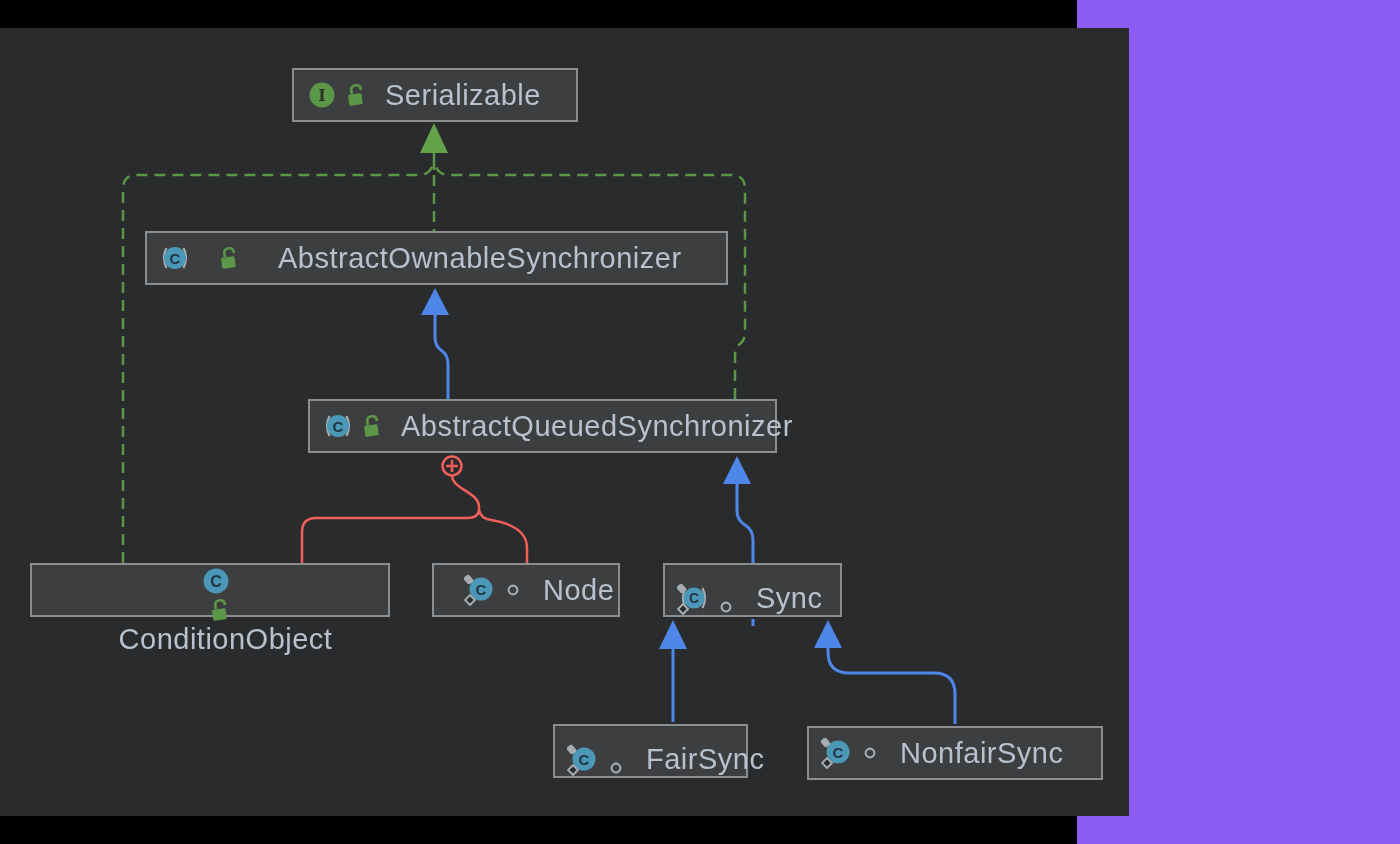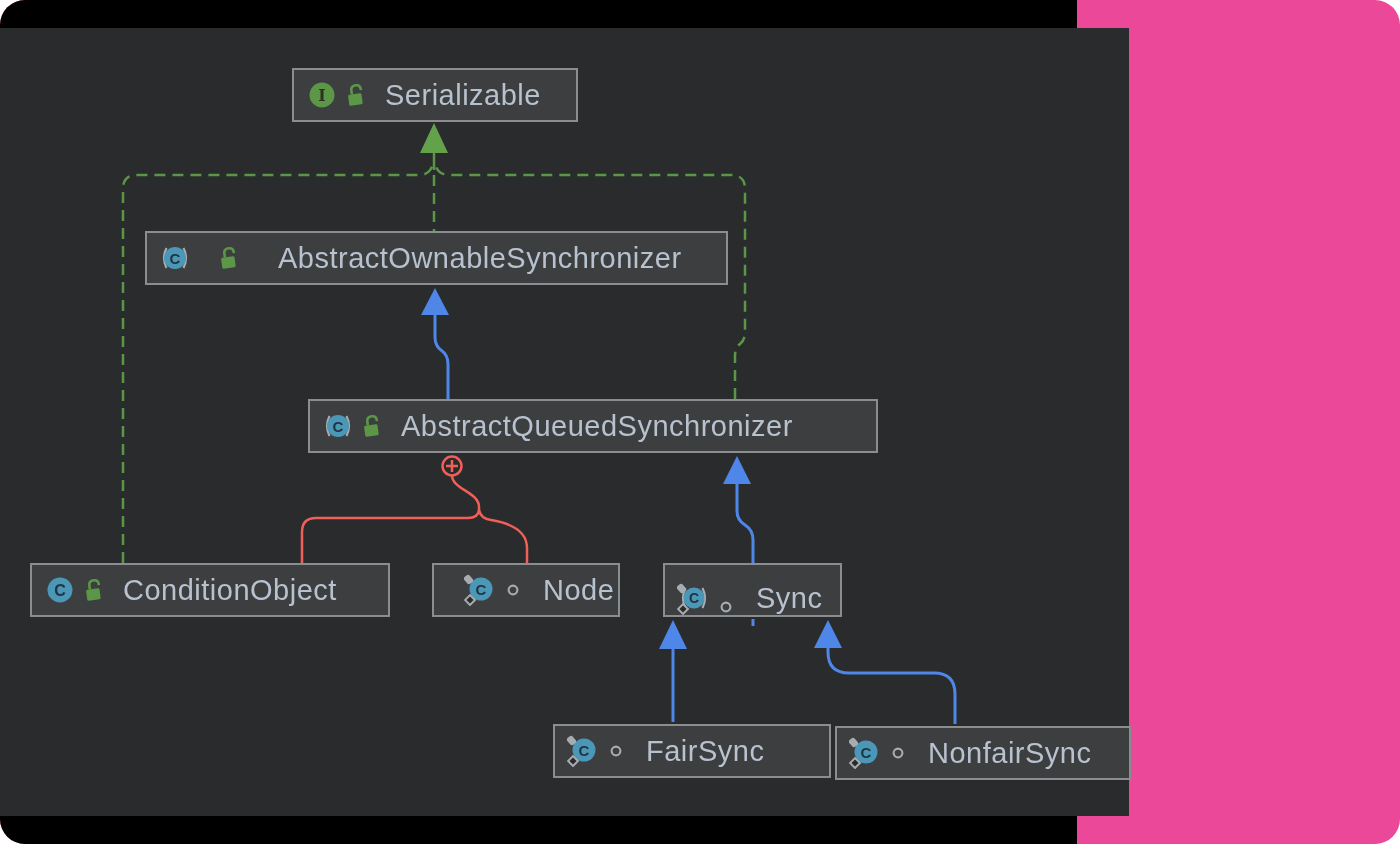--- a/index.html
+++ b/index.html
@@ -1,16 +1,16 @@
 <!DOCTYPE html>
 <html><head>
 <meta charset="utf-8">
 <style>
   html,body{margin:0;padding:0;background:#ffffff;font-family:"Liberation Sans",sans-serif;}
-  .stage{position:relative;width:1400px;height:844px;background:#ec4899;overflow:hidden;border-radius:25px;}
+  .stage{position:relative;width:1400px;height:844px;background:#8b5cf6;overflow:hidden;}
   .editor-back{position:absolute;left:0;top:0;width:1077px;height:844px;background:#000000;}
   .diagram-panel{position:absolute;left:0;top:28px;width:1129px;height:788px;background:#2a2b2d;}
   .edges{position:absolute;left:0;top:0;width:1400px;height:844px;z-index:1;}
   .node{position:absolute;z-index:2;height:54px;background:#3c3e40;border:2px solid #8b8e90;
         box-sizing:border-box;display:flex;align-items:center;padding-left:12px;}
   .node .nlabel{color:#b8c2cf;font-size:29px;letter-spacing:.5px;white-space:nowrap;margin-left:19px;
         font-family:"Liberation Sans",sans-serif;}
   .ci{width:32px;height:32px;flex:0 0 auto;}
   .vi{width:22px;height:26px;flex:0 0 auto;margin-left:6px;}
   .vi-ring{width:16px;height:16px;flex:0 0 auto;margin-left:9px;margin-right:3px;}
@@ -125,31 +125,31 @@
   <div class="node" style="left:145px;top:231px;width:583px;gap:20px;">
     <svg class="ci">
         <use href="#sym-abstract-class"></use>
       </svg>
     <svg class="vi">
         <use href="#sym-lock"></use>
       </svg>
     <span class="nlabel">AbstractOwnableSynchronizer</span>
   </div>
 
-  <div class="node" style="left:308px;top:399px;width:570px;">
+  <div class="node" style="left:308px;top:399px;width:469px;">
     <svg class="ci">
         <use href="#sym-abstract-class"></use>
       </svg>
     <svg class="vi">
         <use href="#sym-lock"></use>
       </svg>
     <span class="nlabel">AbstractQueuedSynchronizer</span>
   </div>
 
-  <div class="node" style="left:30px;top:563px;width:360px;">
+  <div class="node" style="left:30px;top:563px;width:360px;flex-direction:column;">
     <svg class="ci">
         <use href="#sym-class"></use>
       </svg>
     <svg class="vi">
         <use href="#sym-lock"></use>
       </svg>
     <span class="nlabel">ConditionObject</span>
   </div>
 
   <div class="node" style="left:432px;top:563px;width:188px;padding-left:30px;">
@@ -165,31 +165,31 @@
   <div class="node" style="left:663px;top:563px;width:179px;align-items:flex-end;">
     <svg class="ci">
         <use href="#sym-abstract-static-class"></use>
       </svg>
     <svg class="vi-ring">
         <use href="#sym-ring"></use>
       </svg>
     <span class="nlabel">Sync</span>
   </div>
 
-  <div class="node" style="left:553px;top:724px;width:278px;">
+  <div class="node" style="left:553px;top:724px;width:195px;align-items:flex-end;">
     <svg class="ci">
         <use href="#sym-static-class"></use>
       </svg>
     <svg class="vi-ring">
         <use href="#sym-ring"></use>
       </svg>
     <span class="nlabel">FairSync</span>
   </div>
 
-  <div class="node" style="left:807px;top:726px;width:296px;margin-left:28px;">
+  <div class="node" style="left:807px;top:726px;width:296px;">
     <svg class="ci">
         <use href="#sym-static-class"></use>
       </svg>
     <svg class="vi-ring">
         <use href="#sym-ring"></use>
       </svg>
     <span class="nlabel">NonfairSync</span>
   </div>
 
 </div>

